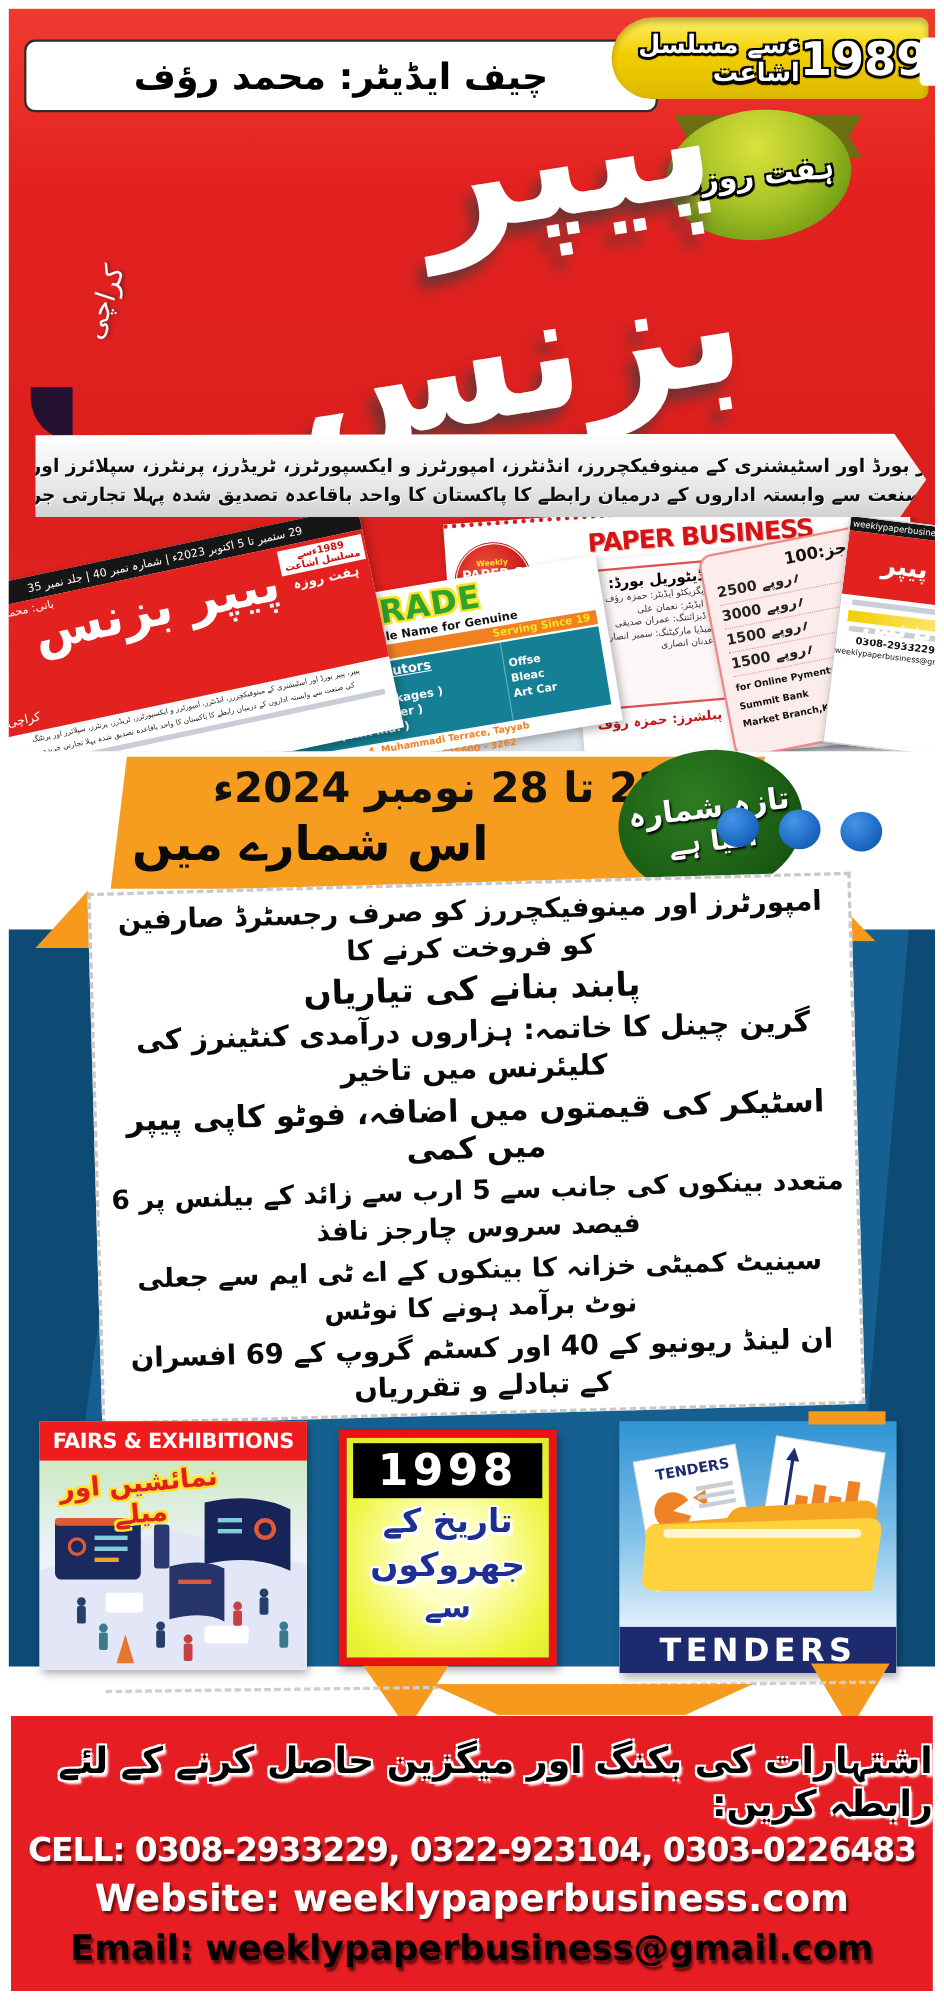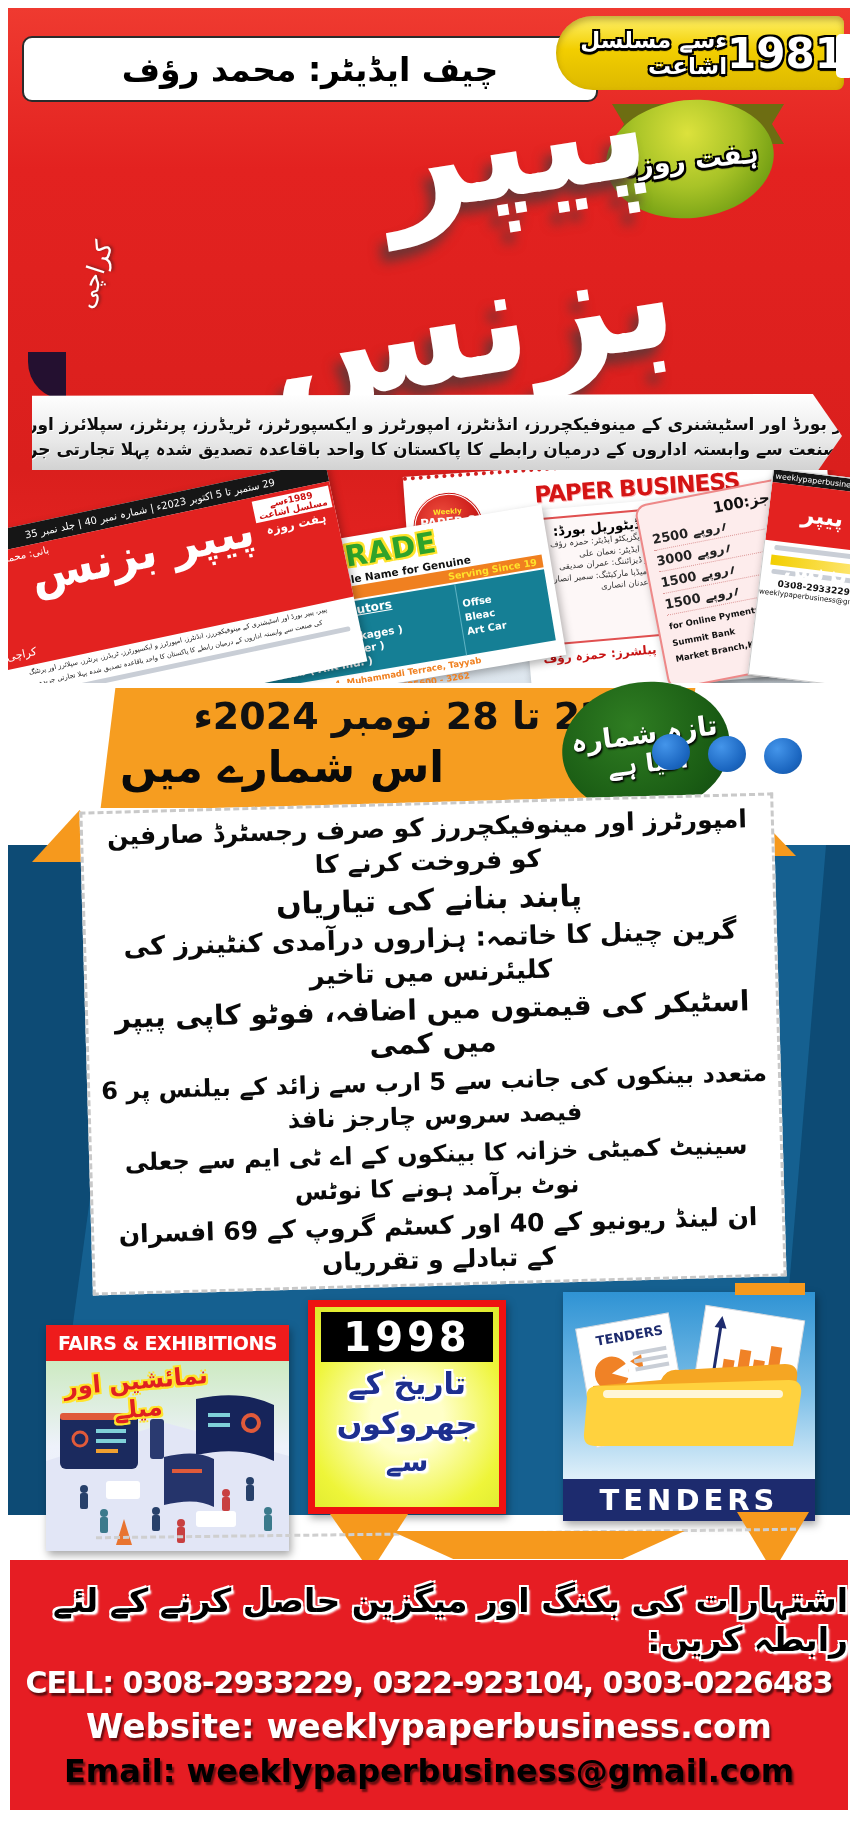--- a/index.html
+++ b/index.html
@@ -128,22 +128,22 @@
   .tri-orange{position:absolute;background:#f6991d;}
   .tri-l{left:32px;top:810px;width:82px;height:52px;clip-path:polygon(58% 0,100% 100%,0 100%);}
   .tri-r{left:700px;top:798px;width:96px;height:58px;clip-path:polygon(42% 0,100% 100%,0 100%);}
   .paper{position:absolute;left:86px;top:802px;width:694px;height:484px;background:#fff;
          border:3px dashed #c9c9c9;transform:rotate(-1.6deg);box-sizing:border-box;
          display:flex;flex-direction:column;justify-content:space-around;padding:4px 10px;}
   .hl{text-align:center;font-weight:bold;color:#0a0a0a;font-size:25px;line-height:34px;}
   .hl-big{font-size:30px;font-weight:900;}
 
   
-  .fairs{position:absolute;left:46px;top:1292px;width:243px;height:226px;background:#fff;
-         box-shadow:2px 4px 8px rgba(0,0,0,.35);margin-top:33px;}
+  .fairs{position:absolute;left:36px;top:1292px;width:243px;height:226px;background:#fff;
+         box-shadow:2px 4px 8px rgba(0,0,0,.35);}
   .fairs-hd{height:36px;background:#ee1c1c;color:#fff;font-size:19px;font-weight:bold;letter-spacing:-.5px;}
   .fairs-body{position:relative;height:190px;background:linear-gradient(180deg,#cdeac2 0%,#eef2fb 45%,#e7eaf8 100%);overflow:hidden;}
   .fairs-urdu{position:absolute;left:6px;top:6px;width:170px;text-align:center;font-size:24px;font-weight:900;
               color:#e02020;transform:rotate(-5deg);}
   .hist{position:absolute;left:308px;top:1300px;width:198px;height:214px;border:7px solid #ee1111;
         background:radial-gradient(circle at 50% 55%,#ffffc8 25%,#eef539 70%,#dce82e 100%);
         box-shadow:2px 4px 8px rgba(0,0,0,.35);box-sizing:border-box;}
   .hist-year{margin:5px 6px 2px 6px;background:#000;color:#fff;font-size:40px;font-weight:bold;
              text-align:center;letter-spacing:4px;line-height:50px;}
   .hist-l{color:#1d2f8f;font-weight:900;text-align:center;}
@@ -175,21 +175,21 @@
 </head>
 <body>
 
 <div class="page">
 
   <div class="red-top">
     <div class="chief-box ctr rtl">
       <span>چیف ایڈیٹر: محمد رؤف</span>
     </div>
     <div class="ribbon-1989 ctr rtl">
-      <span class="yr outline-b">1981</span>
+      <span class="yr outline-b">1989</span>
         <span class="tx outline-b">ءسے مسلسل اشاعت</span>
     </div>
     <div class="ribbon-tab"></div>
 
     <div class="weekly-strip"></div>
     <div class="weekly-badge ctr">
       <span class="outline-b">ہفت روزہ</span>
     </div>
 
     <div class="mast-title ctr rtl">پیپر بزنس</div>

